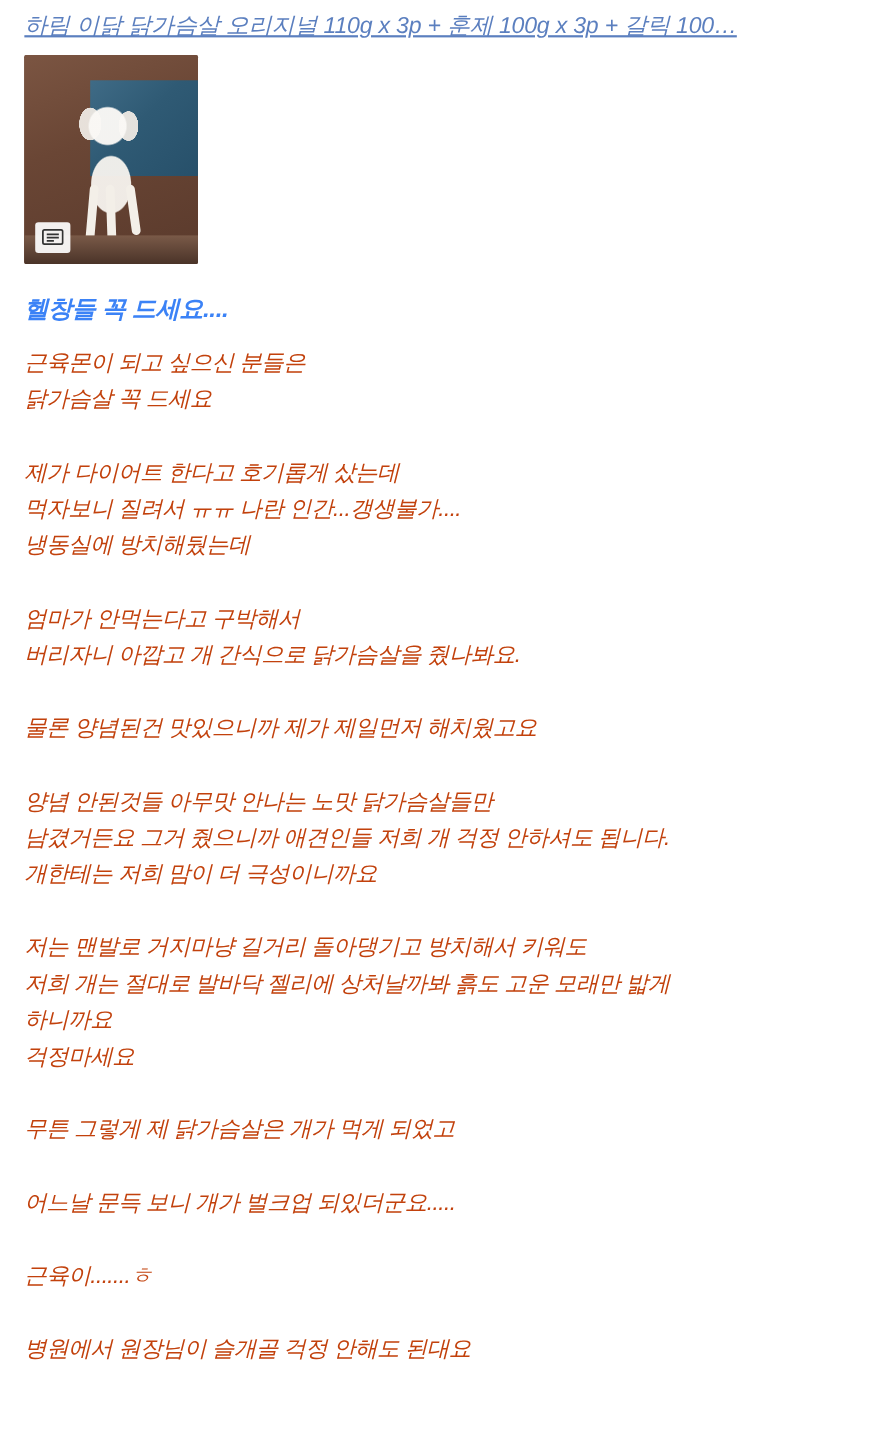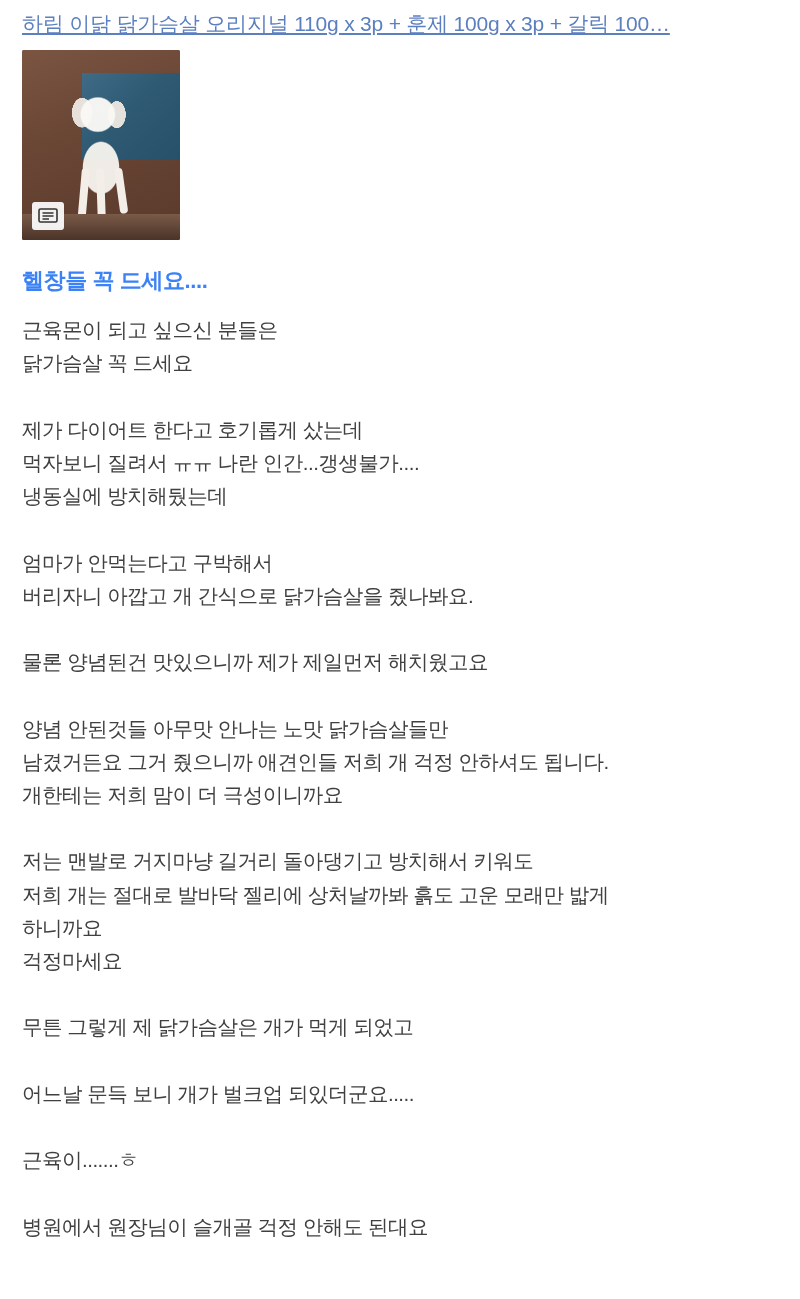--- a/index.html
+++ b/index.html
@@ -13,20 +13,21 @@
     font-family: "Liberation Sans", sans-serif;
     color: #1a1a1a;
     -webkit-font-smoothing: antialiased;
   }
   .page {
     width: 692px;
     min-height: 1299px;
     box-sizing: border-box;
     padding: 0 22px;
     position: relative;
+    font-style: italic;
   }
   .product-link {
     display: block;
     font-size: 21px;
     line-height: 1.35;
     color: #5b7fbf;
     white-space: nowrap;
     overflow: hidden;
     text-overflow: ellipsis;
     padding-top: 10px;
@@ -123,21 +124,21 @@
     font-weight: bold;
     line-height: 1.4;
     letter-spacing: -0.4px;
     color: #3b82f6;
   }
   .post-body {
     margin-top: 16px;
     font-size: 20.5px;
     line-height: 1.62;
     letter-spacing: -0.5px;
-    color: #404040;
+    color: #c2410c;
     white-space: pre-wrap;
     word-break: keep-all;
     padding-bottom: 24px;
   }
 </style>
 </head>
 <body>
 
 <div class="page">
 

